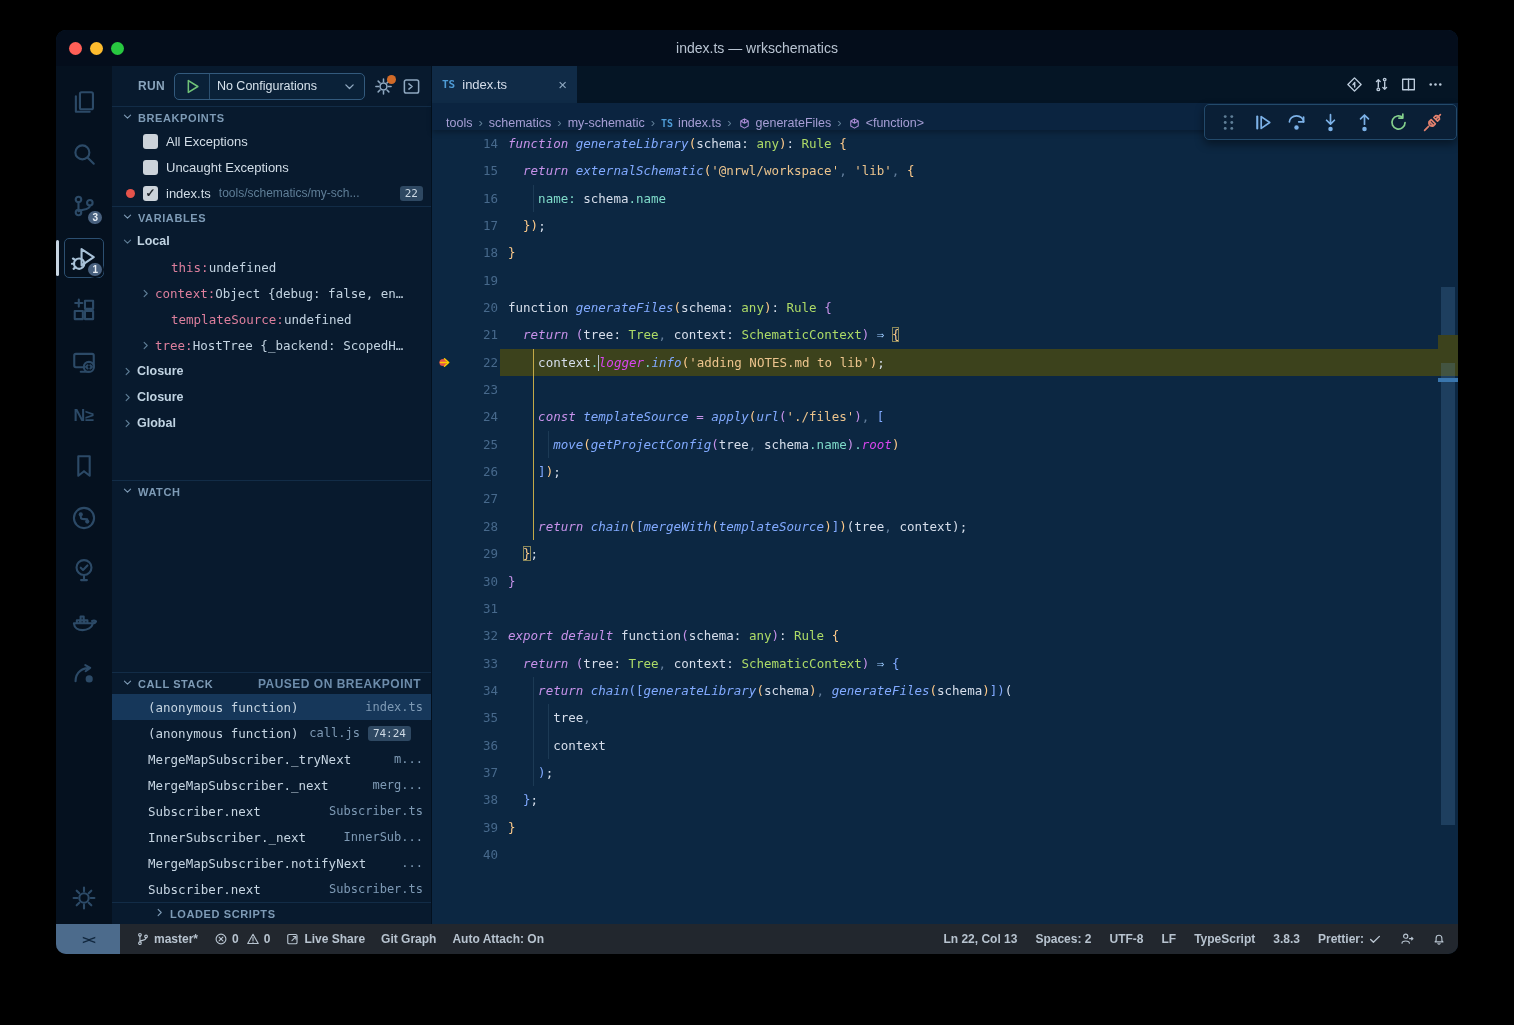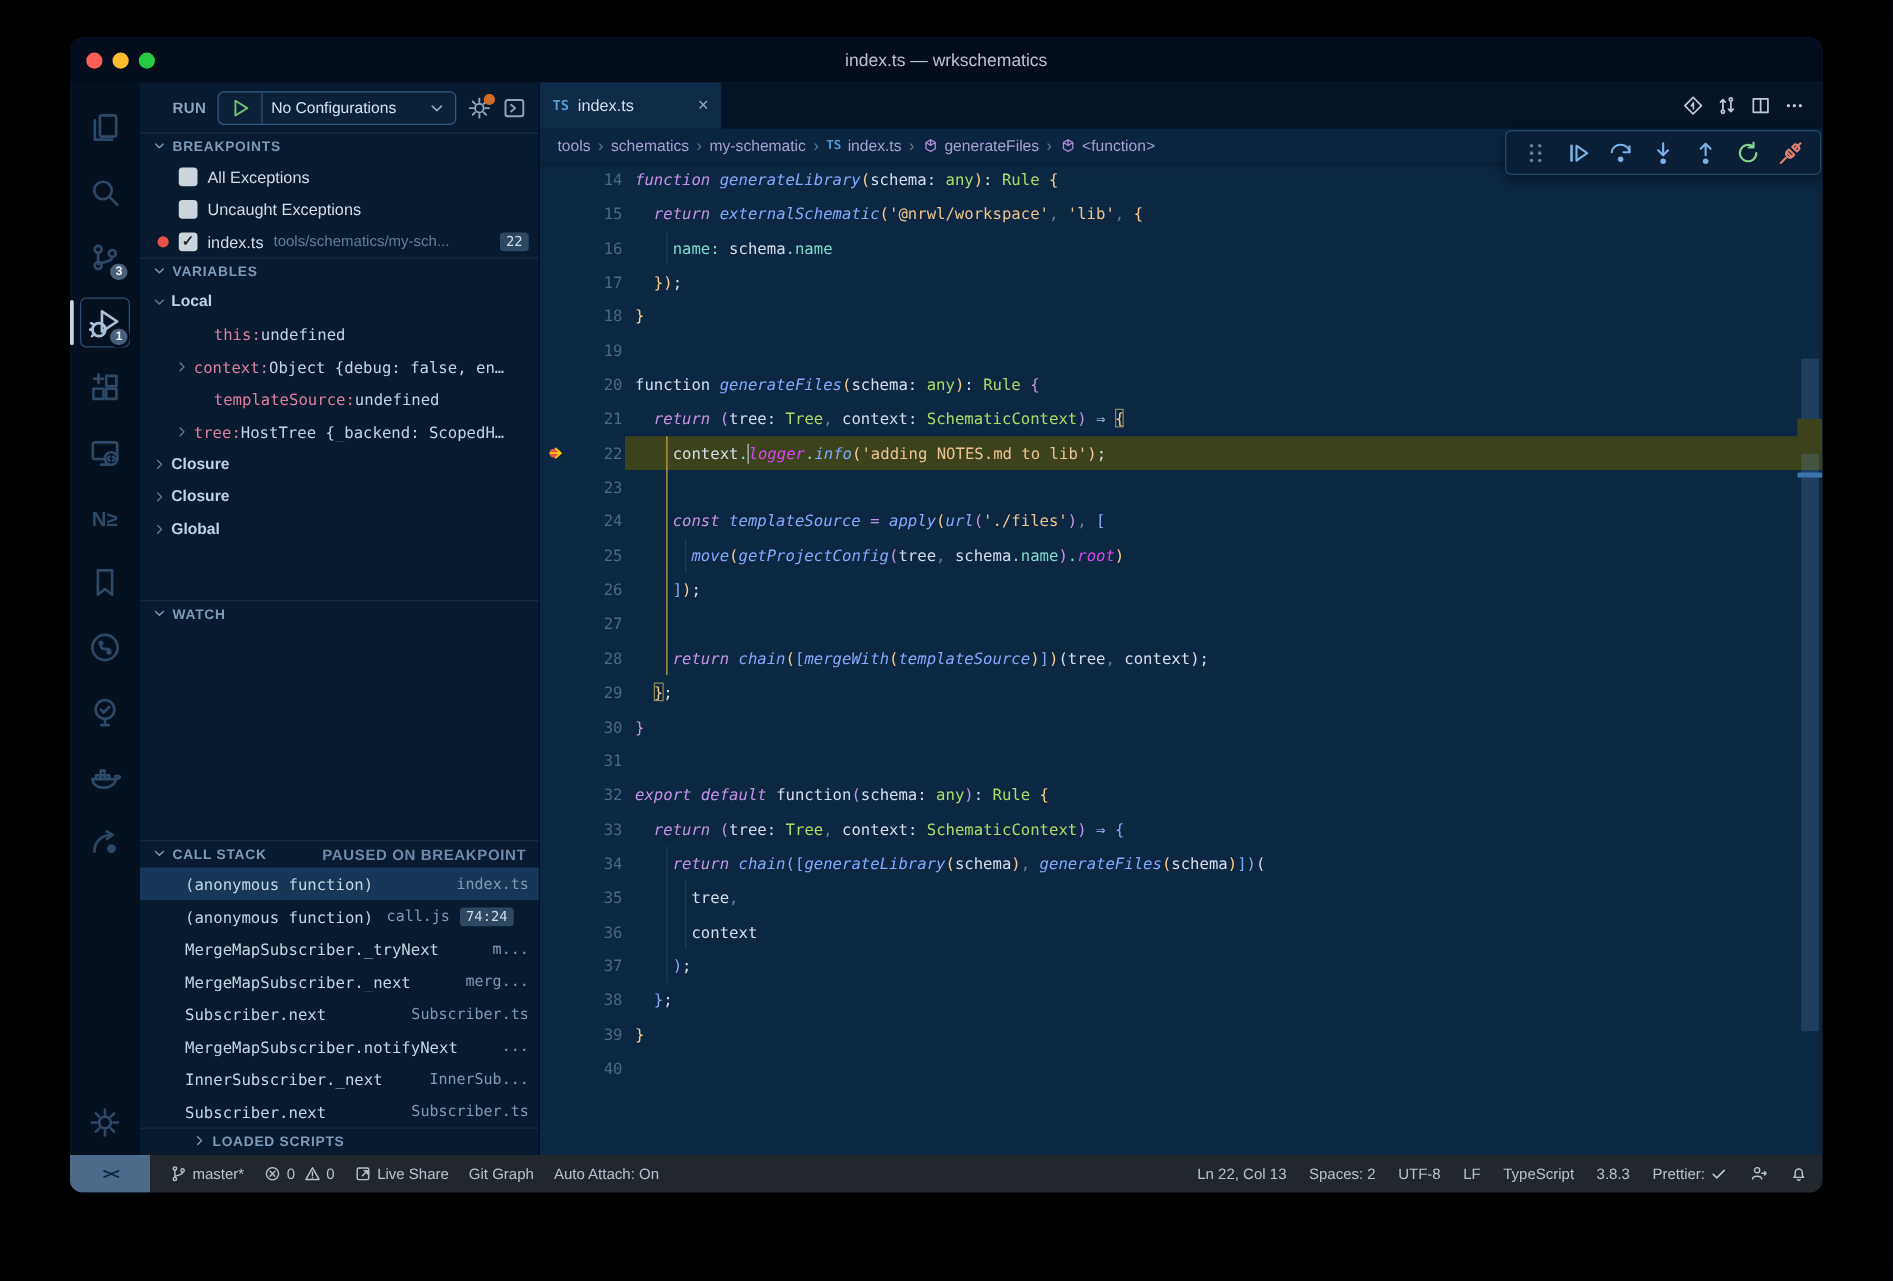--- a/index.html
+++ b/index.html
@@ -99,21 +99,21 @@
   .tabbar { height:37px; background:#051525; display:flex; align-items:stretch; flex:0 0 auto; }
   .tab { width:145px; background:#102b47; display:flex; align-items:center; gap:7px;
          padding:0 10px; cursor:pointer; }
   .ts-ico { color:#4f9cd6; font-size:11px; font-weight:bold; font-family:"DejaVu Sans Mono", monospace; }
   .tab-label { color:#d6deeb; font-size:13px; flex:1; }
   .tab-close { color:#8fa8c0; font-size:15px; cursor:pointer; }
   .tab-actions { margin-left:auto; display:flex; align-items:center; gap:10px; padding-right:14px; }
   .tab-actions .icon-btn { color:#bccbdb; }
   .tab-actions svg { width:17px; height:17px; }
 
-  .breadcrumbs { height:27px; display:flex; align-items:center; gap:6px; padding:0 14px;
+  .breadcrumbs { height:27px; display:flex; align-items:flex-end; gap:6px; padding:0 14px;
          background:#0b2440; font-size:12.5px; color:#a79fd6; flex:0 0 auto;
          box-shadow:0 3px 5px rgba(0,0,0,.25); position:relative; z-index:3; }
   .crumb { display:flex; align-items:center; gap:5px; cursor:pointer; white-space:nowrap; }
   .crumb-sep { color:#5f7e97; font-size:13px; }
   .crumb svg { width:13px; height:13px; color:#a88bd4; }
   .crumb .ts-ico { font-size:10px; }
 
   
   .dbg-toolbar { position:absolute; top:38px; right:1px; width:253px; height:36px;
          background:#0a1f36; border:1px solid #234a6b; border-radius:5px; z-index:5;
@@ -161,21 +161,21 @@
   .ruler .tick { position:absolute; left:0; right:0; }
 
   
   .statusbar { height:30px; background:#22272e; display:flex; align-items:center;
          color:#b7c3cf; font-size:12px; flex:0 0 auto; }
   .remote-box { width:64px; height:30px; background:#4c6b8c; color:#10263d;
          display:flex; align-items:center; justify-content:center; font-weight:bold;
          font-size:13px; letter-spacing:-2px; cursor:pointer; flex:0 0 auto;
          font-family:"DejaVu Sans Mono", monospace; }
   .sb-item { display:flex; gap:4px; margin-left:16px; cursor:pointer;
-         white-space:nowrap; }
+         white-space:nowrap;font-weight:bold; }
   .sb-item svg { width:14px; height:14px; }
   .sb-right { margin-left:auto; display:flex; align-items:center; padding-right:12px; }
   .sb-right .sb-item { margin-left:18px; }
 </style>
 </head>
 <body>
 
 <div id="window">
   <div class="titlebar">
     <div class="traffic">
@@ -437,26 +437,26 @@
           </div>
           <div class="cs-row">
             <span class="cs-fn">MergeMapSubscriber._next</span>
             <span class="cs-file">merg...</span>
           </div>
           <div class="cs-row">
             <span class="cs-fn">Subscriber.next</span>
             <span class="cs-file">Subscriber.ts</span>
           </div>
           <div class="cs-row">
+            <span class="cs-fn">InnerSubscriber._next</span>
+            <span class="cs-file">InnerSub...</span>
+          </div>
+          <div class="cs-row">
             <span class="cs-fn">MergeMapSubscriber.notifyNext</span>
             <span class="cs-file">...</span>
-          </div>
-          <div class="cs-row">
-            <span class="cs-fn">InnerSubscriber._next</span>
-            <span class="cs-file">InnerSub...</span>
           </div>
           <div class="cs-row">
             <span class="cs-fn">Subscriber.next</span>
             <span class="cs-file">Subscriber.ts</span>
           </div>
         </div>
 
       <div class="sec-header ls-header">
         <span id="ls-chev"><svg viewBox="0 0 16 16" fill="none" stroke="currentColor" stroke-width="1.3" stroke-linecap="round" stroke-linejoin="round">
               <path d="M6 3.5 l4.5 4.5 L6 12.5" stroke-width="1.6"></path>

